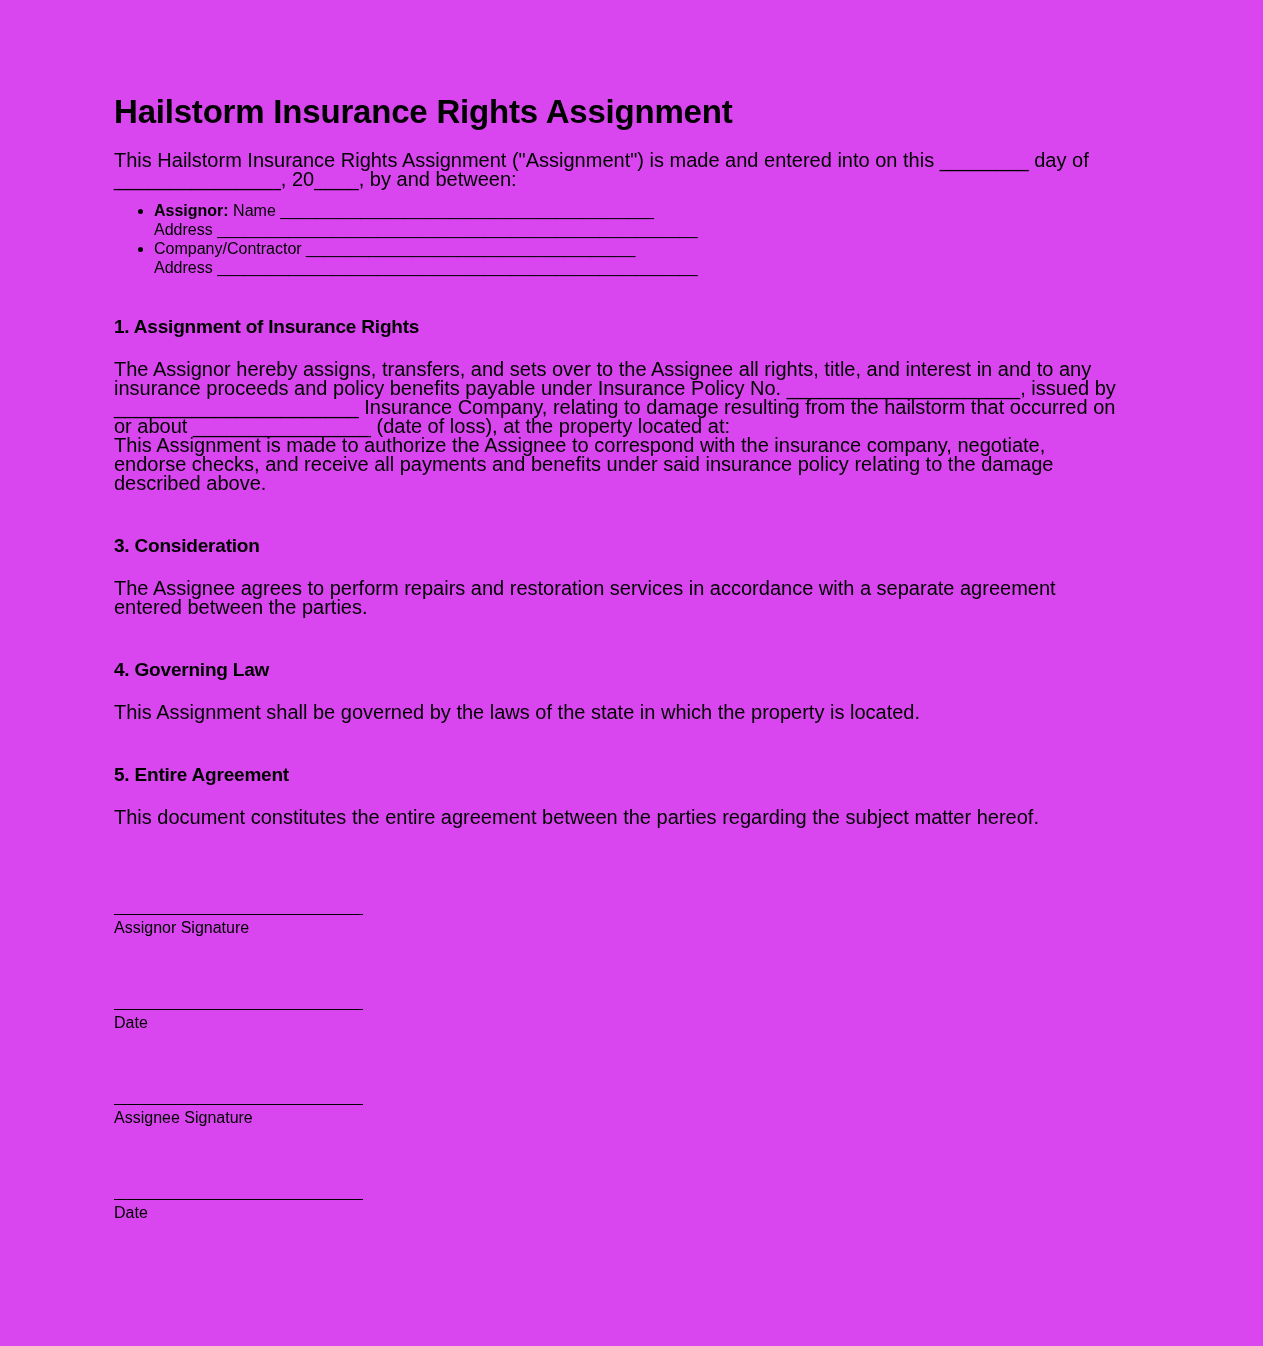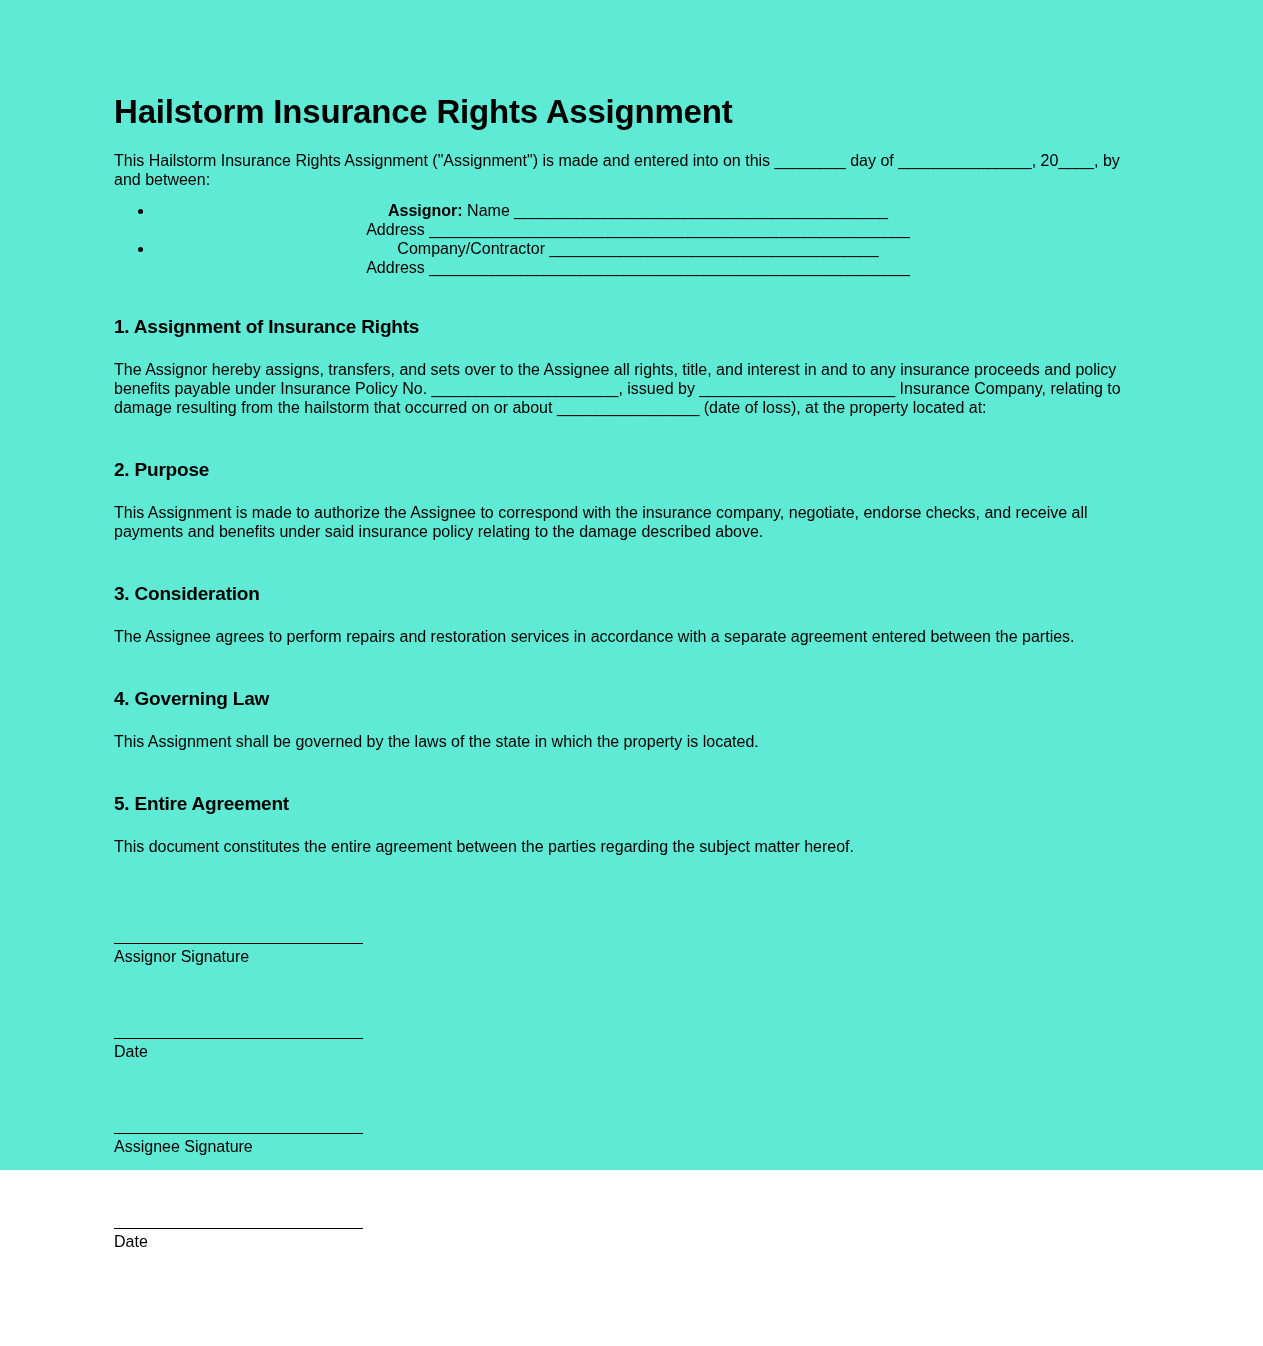--- a/index.html
+++ b/index.html
@@ -10,45 +10,44 @@
   body {
     width: 1263px;
     height: 1346px;
     font-family: "Liberation Sans", sans-serif;
     color: #000000;
     -webkit-font-smoothing: none;
   }
   .page {
     position: relative;
     width: 1263px;
-    height: 1170px;
-    background: #5eead4;
+    height: 1346px;
+    background: #d946ef;
     box-sizing: border-box;
     padding: 93px 141px 0 114px;
   }
   .doc-title {
     font-size: 33px;
     font-weight: bold;
     line-height: 38px;
     letter-spacing: -0.2px;
     margin: 0 0 20px 0;
   }
   .body-text {
-    font-size: 16px;
+    font-size: 20px;
     line-height: 19px;
     margin: 0;
   }
   .intro {
     margin-bottom: 12px;
   }
   .party-list {
     list-style: disc outside;
     margin: 0 0 16px 0;
     padding-left: 40px;
-    text-align: center;
   }
   .party-list > li {
     font-size: 16px;
     line-height: 19px;
     margin: 0;
     padding: 0;
   }
   .party-line {
     display: block;
     white-space: nowrap;
@@ -105,21 +104,20 @@
     </li>
     <li>
       <span class="party-line"><span>Company/Contractor </span><span class="blank">_____________________________________</span></span>
       <span class="party-line"><span>Address </span><span class="blank">______________________________________________________</span></span>
     </li>
   </ul>
 
   <h2 class="section-heading sec-gap-1">1. Assignment of Insurance Rights</h2>
   <p class="body-text para-gap"><span>The Assignor hereby assigns, transfers, and sets over to the Assignee all rights, title, and interest in and to any insurance proceeds and policy benefits payable under Insurance Policy No. </span><span class="blank">_____________________</span><span>, issued by </span><span class="blank">______________________</span><span> Insurance Company, relating to damage resulting from the hailstorm that occurred on or about </span><span class="blank">________________</span><span> (date of loss), at the property located at:</span></p>
 
-  <h2 class="section-heading sec-gap">2. Purpose</h2>
   <p class="body-text">This Assignment is made to authorize the Assignee to correspond with the insurance company, negotiate, endorse checks, and receive all payments and benefits under said insurance policy relating to the damage described above.</p>
 
   <h2 class="section-heading sec-gap">3. Consideration</h2>
   <p class="body-text">The Assignee agrees to perform repairs and restoration services in accordance with a separate agreement entered between the parties.</p>
 
   <h2 class="section-heading sec-gap">4. Governing Law</h2>
   <p class="body-text">This Assignment shall be governed by the laws of the state in which the property is located.</p>
 
   <h2 class="section-heading sec-gap">5. Entire Agreement</h2>
   <p class="body-text">This document constitutes the entire agreement between the parties regarding the subject matter hereof.</p>

